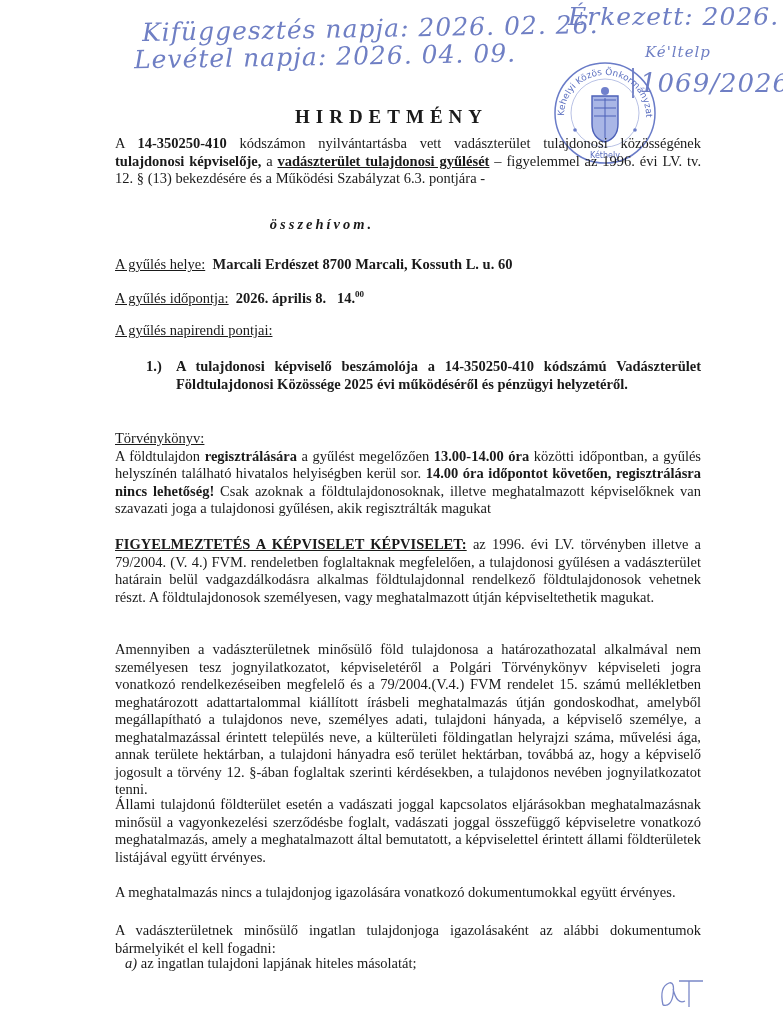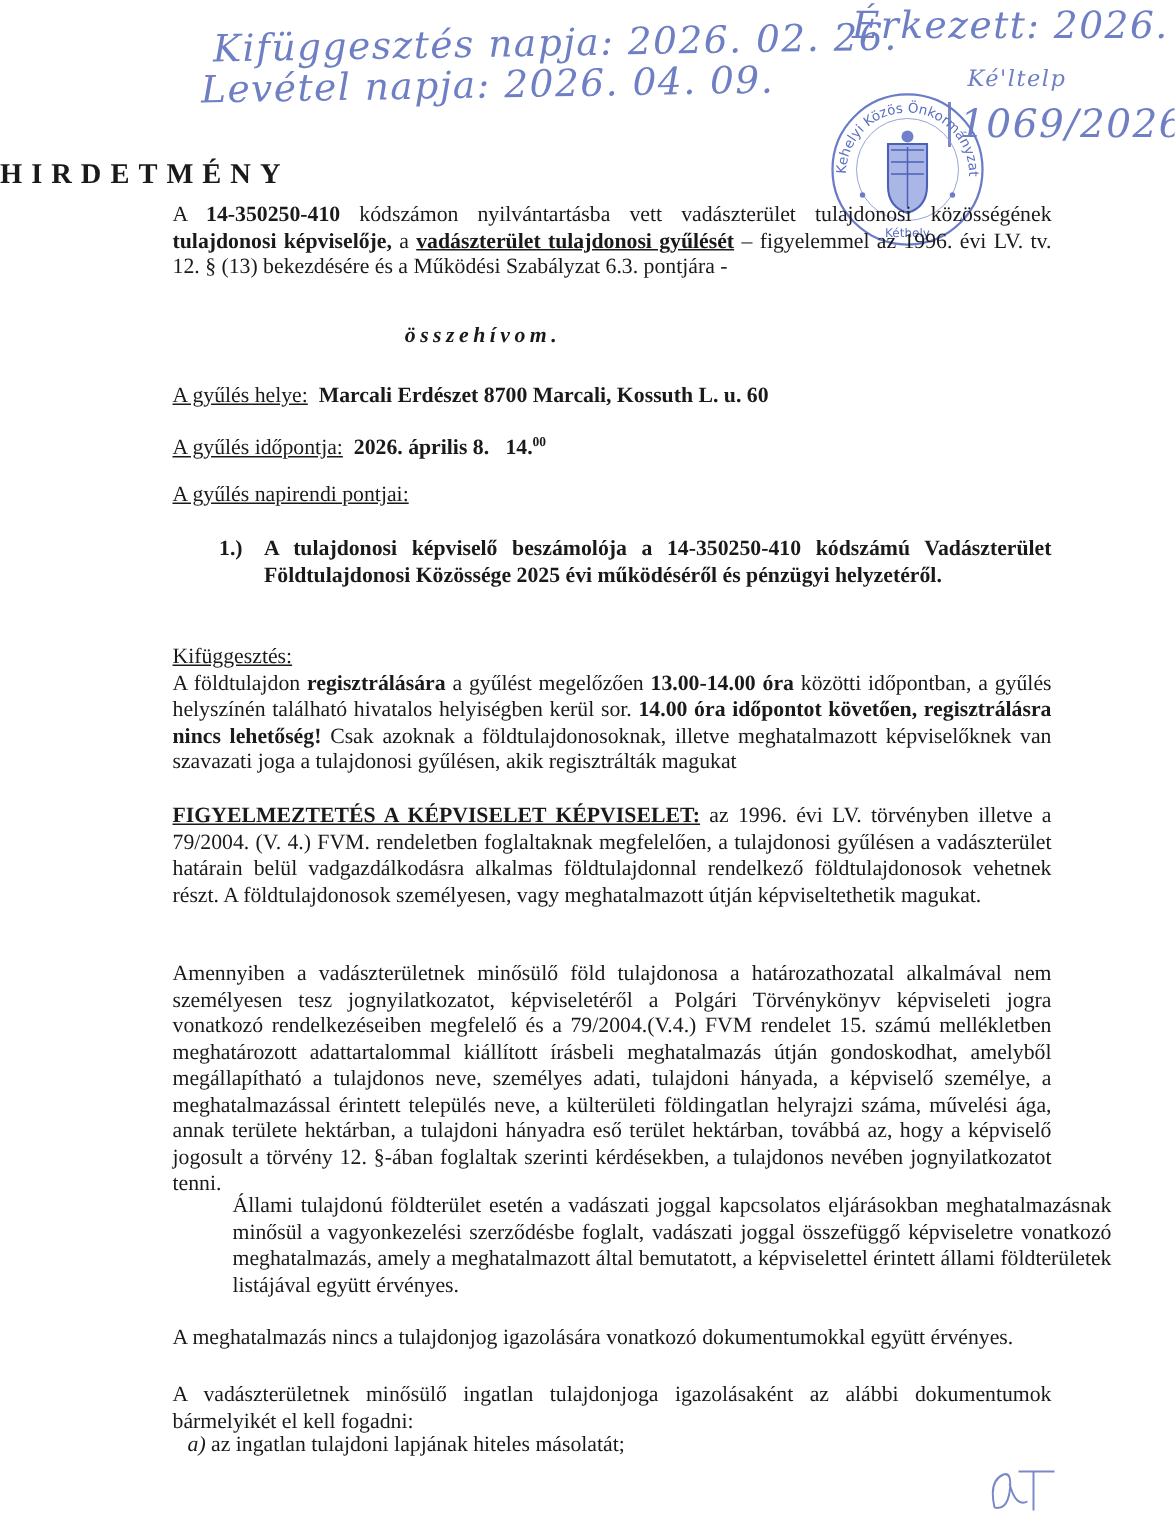--- a/index.html
+++ b/index.html
@@ -7,21 +7,21 @@
          font-family:"Liberation Serif", serif; color:#1a1a1a; }
   .hand { position:absolute; font-family:"DejaVu Serif", serif; font-style:italic;
           color:#6f7fc4; font-size:25px; letter-spacing:1px; white-space:nowrap; }
   #hw-pub { left:142px; top:14px; transform:rotate(-1deg); }
   #hw-rem { left:134px; top:42px; transform:rotate(-1deg); }
   #hw-recv { left:568px; top:2px; font-size:25px; }
   #hw-ref-label { left:645px; top:43px; font-size:15px; }
   #hw-ref { left:632px; top:68px; font-size:26px; border-left:2px solid #7a88c8; padding-left:6px; }
   #stamp { position:absolute; left:552px; top:60px; width:106px; height:106px; }
   #stamp svg { width:100%; height:100%; }
-  .title { position:absolute; left:0; width:783px; top:106px; 
+  .title { position:absolute; left:0; width:783px; top:106px; text-align:center;
            font-weight:bold; font-size:19px; letter-spacing:6px; }
   .para { position:absolute; left:115px; width:586px; font-size:14.5px; line-height:17.5px;
           text-align:justify; }
   .para b { font-weight:bold; }
   .u { text-decoration:underline; }
   .center { position:absolute; left:0; width:644px; text-align:center; font-size:14.5px;
             font-style:italic; font-weight:bold; letter-spacing:3px; }
   .line { position:absolute; left:115px; font-size:14.5px; white-space:nowrap; }
   .agenda { position:absolute; left:146px; width:555px; font-size:14.5px; line-height:17.5px;
             font-weight:bold; text-align:justify; }
@@ -71,31 +71,31 @@
 </div>
 
 <div class="line u" style="top:322px;">A gyűlés napirendi pontjai:</div>
 
 <div class="agenda" style="top:358px;">
   <span class="num">1.)</span>
   <span class="txt">A tulajdonosi képviselő beszámolója a 14-350250-410 kódszámú Vadászterület Földtulajdonosi Közössége 2025 évi működéséről és pénzügyi helyzetéről.</span>
 </div>
 
 <div class="para" style="top:430px;">
-  <span class="u">Kifüggesztés:</span><br>
+  <span class="u">Törvénykönyv:</span><br>
   <span>A földtulajdon </span><b>regisztrálására</b><span> a gyűlést megelőzően </span><b>13.00-14.00 óra</b><span> közötti időpontban, a gyűlés helyszínén található hivatalos helyiségben kerül sor. </span><b>14.00 óra időpontot követően, regisztrálásra nincs lehetőség!</b><span> Csak azoknak a földtulajdonosoknak, illetve meghatalmazott képviselőknek van szavazati joga a tulajdonosi gyűlésen, akik regisztrálták magukat</span>
 </div>
 
 <div class="para" style="top:536px;">
   <b class="u">FIGYELMEZTETÉS A KÉPVISELET KÉPVISELET:</b><span> az 1996. évi LV. törvényben illetve a 79/2004. (V. 4.) FVM. rendeletben foglaltaknak megfelelően, a tulajdonosi gyűlésen a vadászterület határain belül vadgazdálkodásra alkalmas földtulajdonnal rendelkező földtulajdonosok vehetnek részt. A földtulajdonosok személyesen, vagy meghatalmazott útján képviseltethetik magukat.</span>
 </div>
 
 <div class="para" style="top:641px;">Amennyiben a vadászterületnek minősülő föld tulajdonosa a határozathozatal alkalmával nem személyesen tesz jognyilatkozatot, képviseletéről a Polgári Törvénykönyv képviseleti jogra vonatkozó rendelkezéseiben megfelelő és a 79/2004.(V.4.) FVM rendelet 15. számú mellékletben meghatározott adattartalommal kiállított írásbeli meghatalmazás útján gondoskodhat, amelyből megállapítható a tulajdonos neve, személyes adati, tulajdoni hányada, a képviselő személye, a meghatalmazással érintett település neve, a külterületi földingatlan helyrajzi száma, művelési ága, annak területe hektárban, a tulajdoni hányadra eső terület hektárban, továbbá az, hogy a képviselő jogosult a törvény 12. §-ában foglaltak szerinti kérdésekben, a tulajdonos nevében jognyilatkozatot tenni.</div>
 
-<div class="para" style="top:796px;margin-left:40px;">Állami tulajdonú földterület esetén a vadászati joggal kapcsolatos eljárásokban meghatalmazásnak minősül a vagyonkezelési szerződésbe foglalt, vadászati joggal összefüggő képviseletre vonatkozó meghatalmazás, amely a meghatalmazott által bemutatott, a képviselettel érintett állami földterületek listájával együtt érvényes.</div>
+<div class="para" style="top:796px;">Állami tulajdonú földterület esetén a vadászati joggal kapcsolatos eljárásokban meghatalmazásnak minősül a vagyonkezelési szerződésbe foglalt, vadászati joggal összefüggő képviseletre vonatkozó meghatalmazás, amely a meghatalmazott által bemutatott, a képviselettel érintett állami földterületek listájával együtt érvényes.</div>
 
 <div class="para" style="top:884px;">A meghatalmazás nincs a tulajdonjog igazolására vonatkozó dokumentumokkal együtt érvényes.</div>
 
 <div class="para" style="top:891px;margin-top:31px;">A vadászterületnek minősülő ingatlan tulajdonjoga igazolásaként az alábbi dokumentumok bármelyikét el kell fogadni:</div>
 
 <div class="line" style="top:955px; left:125px;">
   <i>a)</i><span> az ingatlan tulajdoni lapjának hiteles másolatát;</span>
 </div>
 
 <svg id="sig" viewBox="0 0 50 34">

